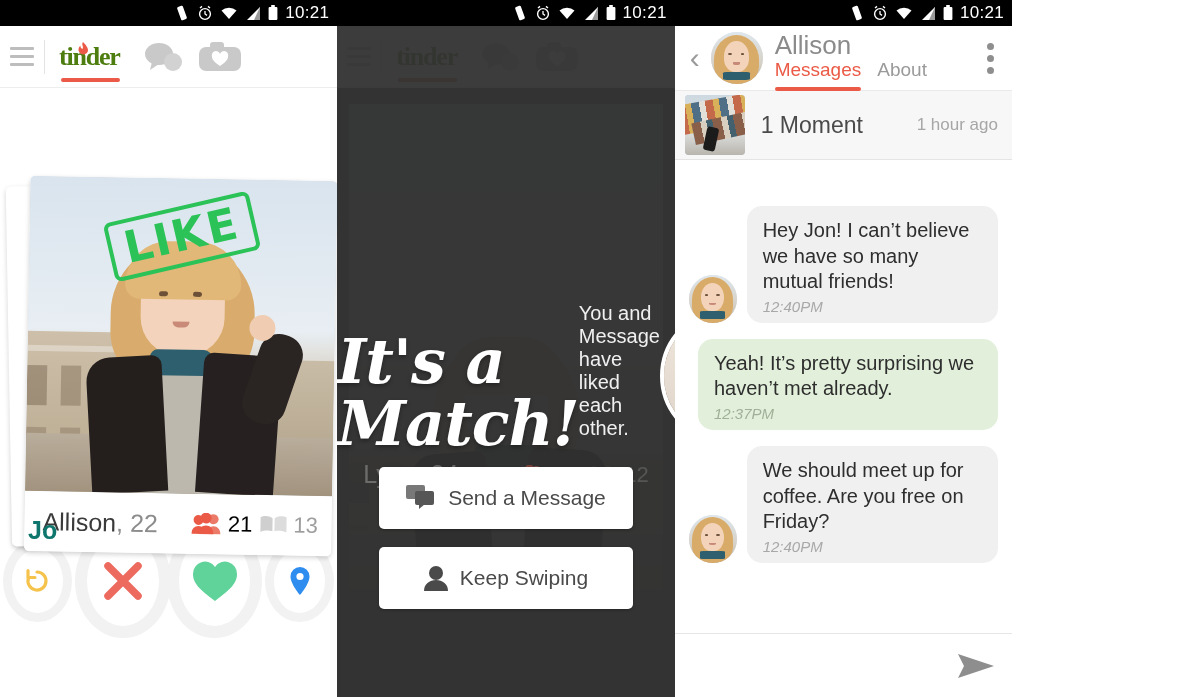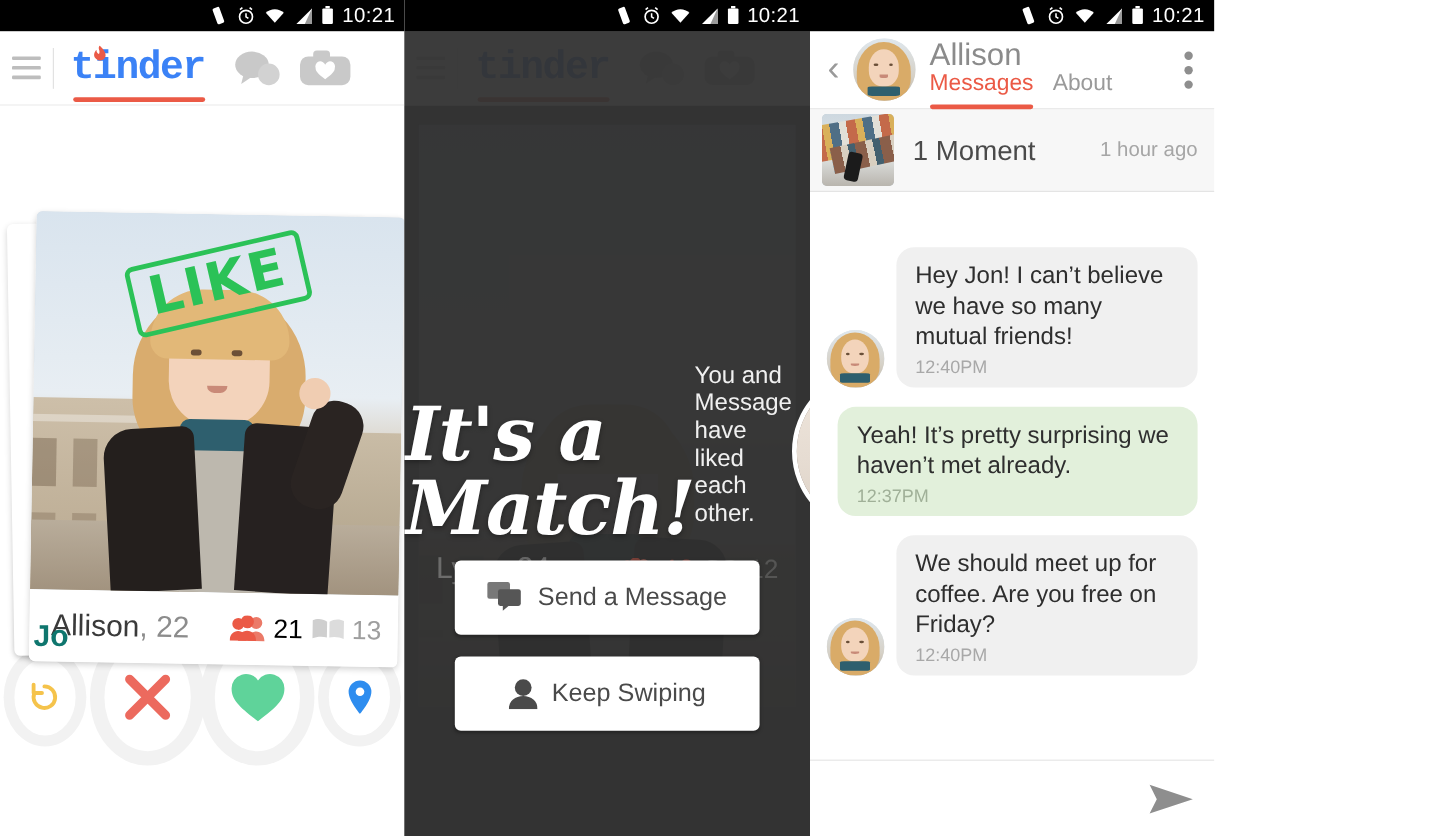--- a/index.html
+++ b/index.html
@@ -25,22 +25,22 @@
   
   .tinder-nav {
     height: 62px; background: #fff; display: flex; align-items: center;
     padding-left: 8px; gap: 10px; position: relative; border-bottom: 1px solid #ededed;
   }
   .hamburger { width: 26px; display: flex; flex-direction: column; gap: 5px; padding-left: 2px; }
   .hamburger i { display: block; height: 3px; background: #bdbdbd; border-radius: 1px; }
   .nav-divider { width: 1px; height: 34px; background: #e2e2e2; }
   .logo-wrap { position: relative; padding: 0 4px; }
   .logo {
-    color: #3b82f6; font-size: 33px; font-weight: bold; letter-spacing: -1.2px;
-    font-family: Liberation Mono, monospace; line-height: 1;
+    color: #4d7c0f; font-size: 26px; font-weight: bold; letter-spacing: -1.2px;
+    font-family: Liberation Serif, serif; line-height: 1;
   }
   .logo-underline {
     position: absolute; left: 6px; right: 4px; bottom: -12px; height: 4px;
     background: #eb5a46; border-radius: 2px;
   }
   .nav-icons { display: flex; align-items: center; gap: 14px; margin-left: 10px; }
 
   .deck { position: relative; height: 430px; }
   .card {
     position: absolute; background: #fff; border-radius: 5px;
@@ -181,21 +181,21 @@
   .moment-time { margin-left: auto; font-size: 17px; color: #a6a6a6; }
 
   .chat-body { flex: 1; padding: 46px 14px 0; position: relative; }
   .msg-row { display: flex; align-items: flex-end; margin-bottom: 16px; }
   .msg-row.me { justify-content: flex-end; }
   .msg-ava { width: 48px; height: 48px; border-radius: 50%; overflow: hidden; flex: none; margin-right: 10px; position: relative; background: #dbe3ea; }
   .bubble { border-radius: 15px; padding: 12px 16px 8px; max-width: 300px; }
   .bubble.them { background: #f0f0f0; }
   .bubble.me { background: #e2f0db; }
   .bubble p { font-size: 20px; color: #2e2e2e; line-height: 1.28; }
-  .bubble .time { font-size: 15px; color: #a8a8a8; margin-top: 3px; }
+  .bubble .time { font-size: 15px; color: #a8a8a8; margin-top: 3px; font-style: italic; }
   .bubble.me .time { color: #a0b098; }
 
   .chat-input {
     height: 64px; border-top: 1px solid #e6e6e6; display: flex; align-items: center;
     padding: 0 16px 0 18px; background: #fff;
   }
   .chat-input .ph { font-size: 22px; color: #b0b0b0; }
   .send-arrow { margin-left: auto; }
 
   

